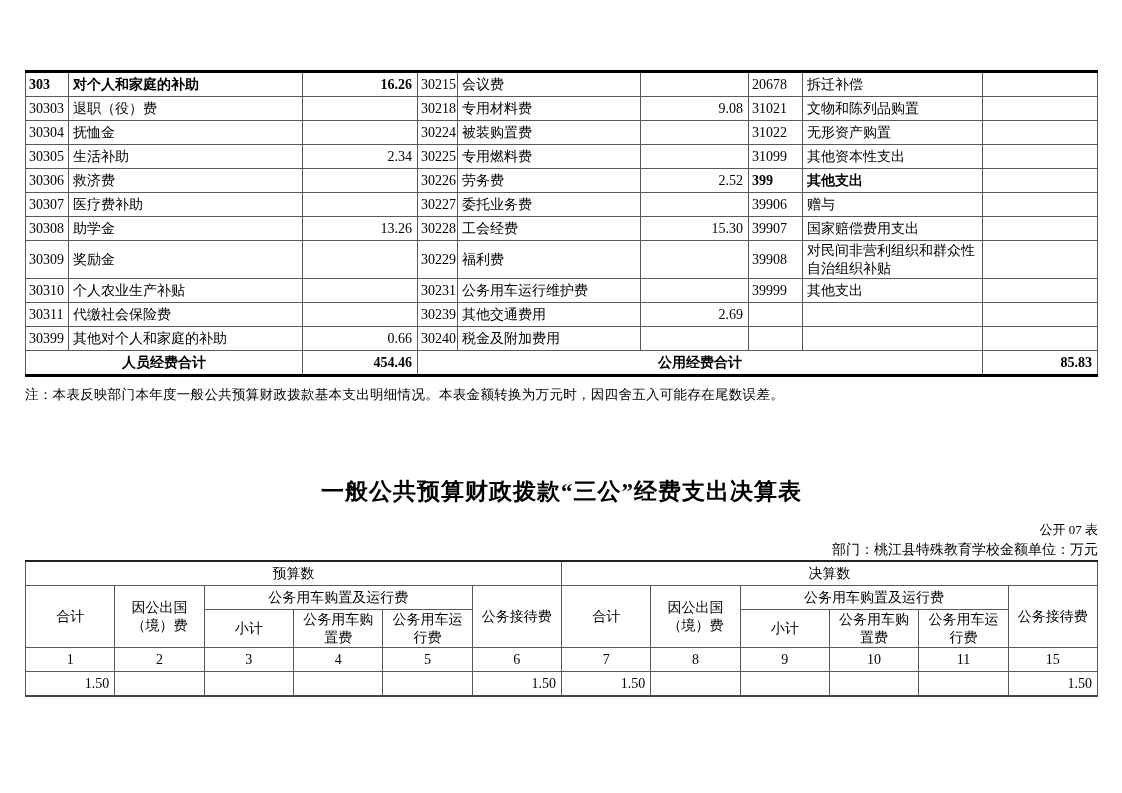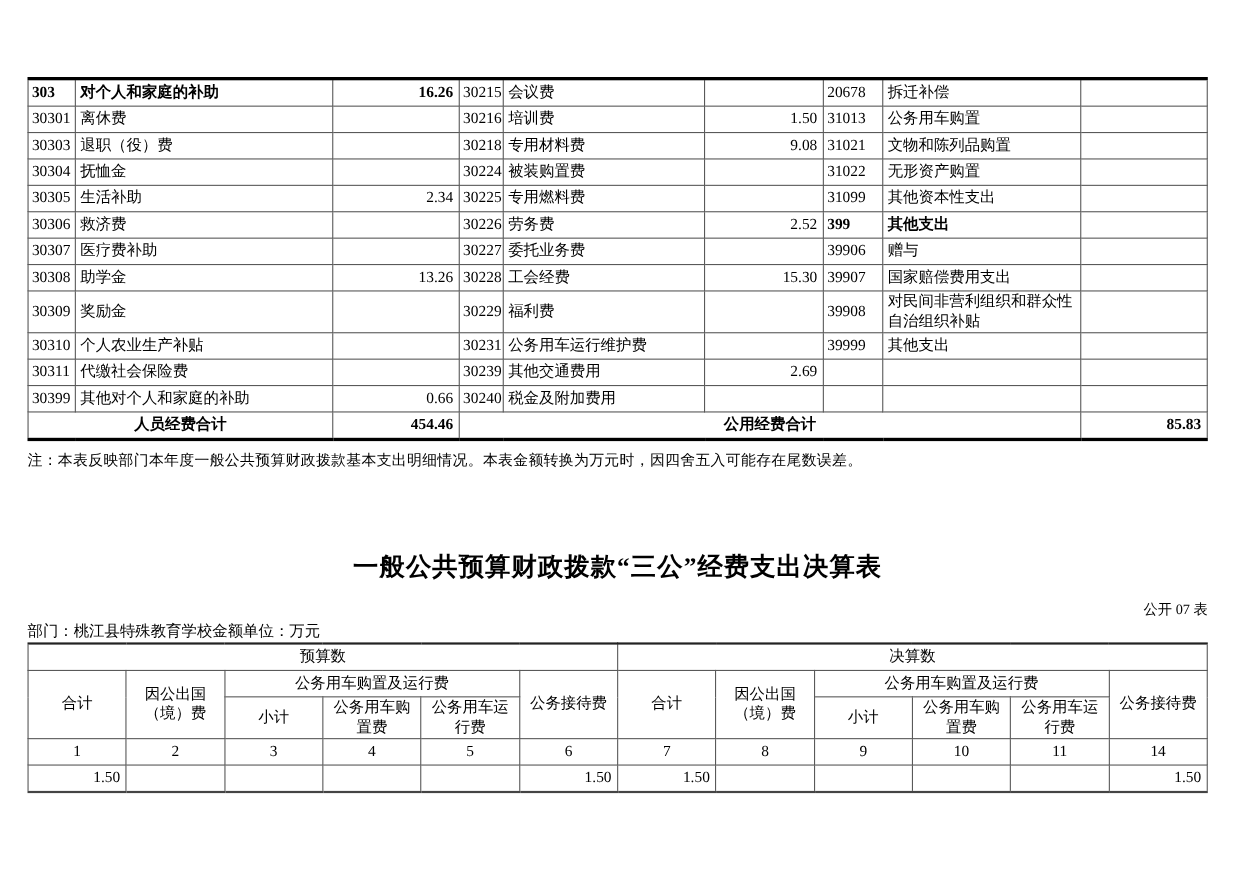--- a/index.html
+++ b/index.html
@@ -35,21 +35,21 @@
   
   .tp-title{
     margin-top:72px;
     text-align:center;
     font-size:23px;font-weight:bold;letter-spacing:1px;
   }
   .tp-formno{
     text-align:right;font-size:13px;margin-top:14px;
   }
   .tp-meta{
-    display:flex;justify-content:flex-start;
+    display:flex;justify-content:flex-end;
     font-size:14px;margin-top:2px;margin-bottom:1px;
   }
   #tp-table{border-top:2px solid #222;}
   #tp-table td{text-align:center;}
   #tp-table tr.tp-values td{border-bottom:2px solid #444;}
   #tp-table .val{text-align:right;}
 </style>
 </head>
 <body>
 
@@ -73,31 +73,20 @@
           <td class="name b">对个人和家庭的补助</td>
           <td class="val b">16.26</td>
           <td class="code">30215</td>
           <td class="name">会议费</td>
           <td class="val"></td>
           <td class="code">20678</td>
           <td class="name">拆迁补偿</td>
           <td class="val"></td>
         </tr>
         <tr>
-          <td class="code">30301</td>
-          <td class="name">离休费</td>
-          <td class="val"></td>
-          <td class="code">30216</td>
-          <td class="name">培训费</td>
-          <td class="val">1.50</td>
-          <td class="code">31013</td>
-          <td class="name">公务用车购置</td>
-          <td class="val"></td>
-        </tr>
-        <tr>
           <td class="code">30303</td>
           <td class="name">退职（役）费</td>
           <td class="val"></td>
           <td class="code">30218</td>
           <td class="name">专用材料费</td>
           <td class="val">9.08</td>
           <td class="code">31021</td>
           <td class="name">文物和陈列品购置</td>
           <td class="val"></td>
         </tr>
@@ -265,21 +254,21 @@
         <td>2</td>
         <td>3</td>
         <td>4</td>
         <td>5</td>
         <td>6</td>
         <td>7</td>
         <td>8</td>
         <td>9</td>
         <td>10</td>
         <td>11</td>
-        <td>14</td>
+        <td>15</td>
       </tr>
       <tr class="tp-values">
         <td class="val">1.50</td>
         <td class="val"></td>
         <td class="val"></td>
         <td class="val"></td>
         <td class="val"></td>
         <td class="val">1.50</td>
         <td class="val">1.50</td>
         <td class="val"></td>

